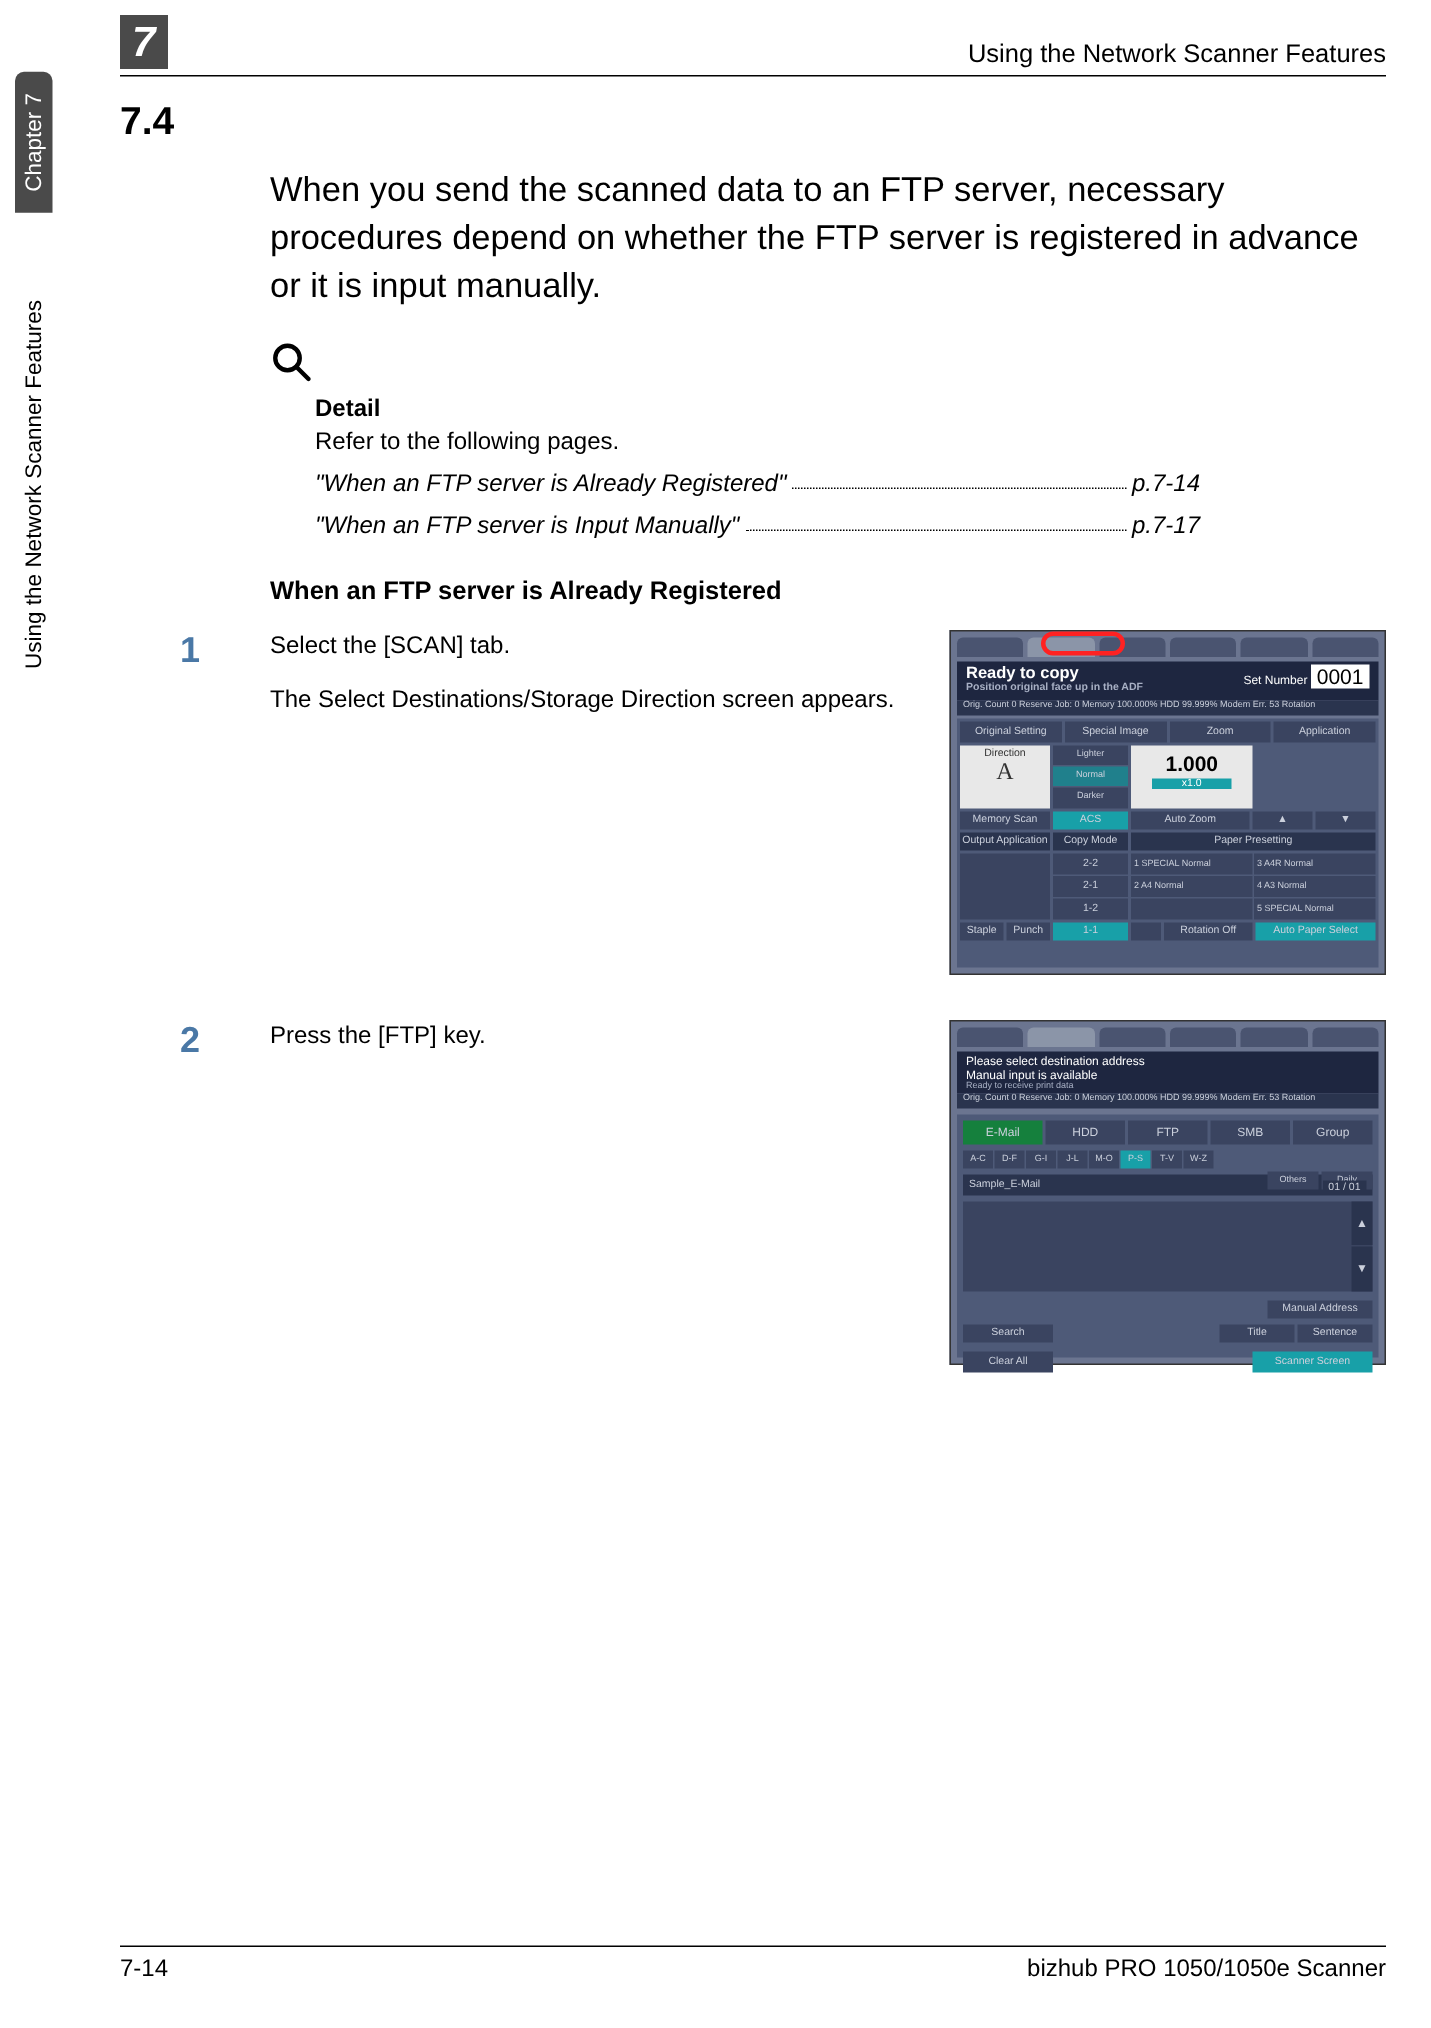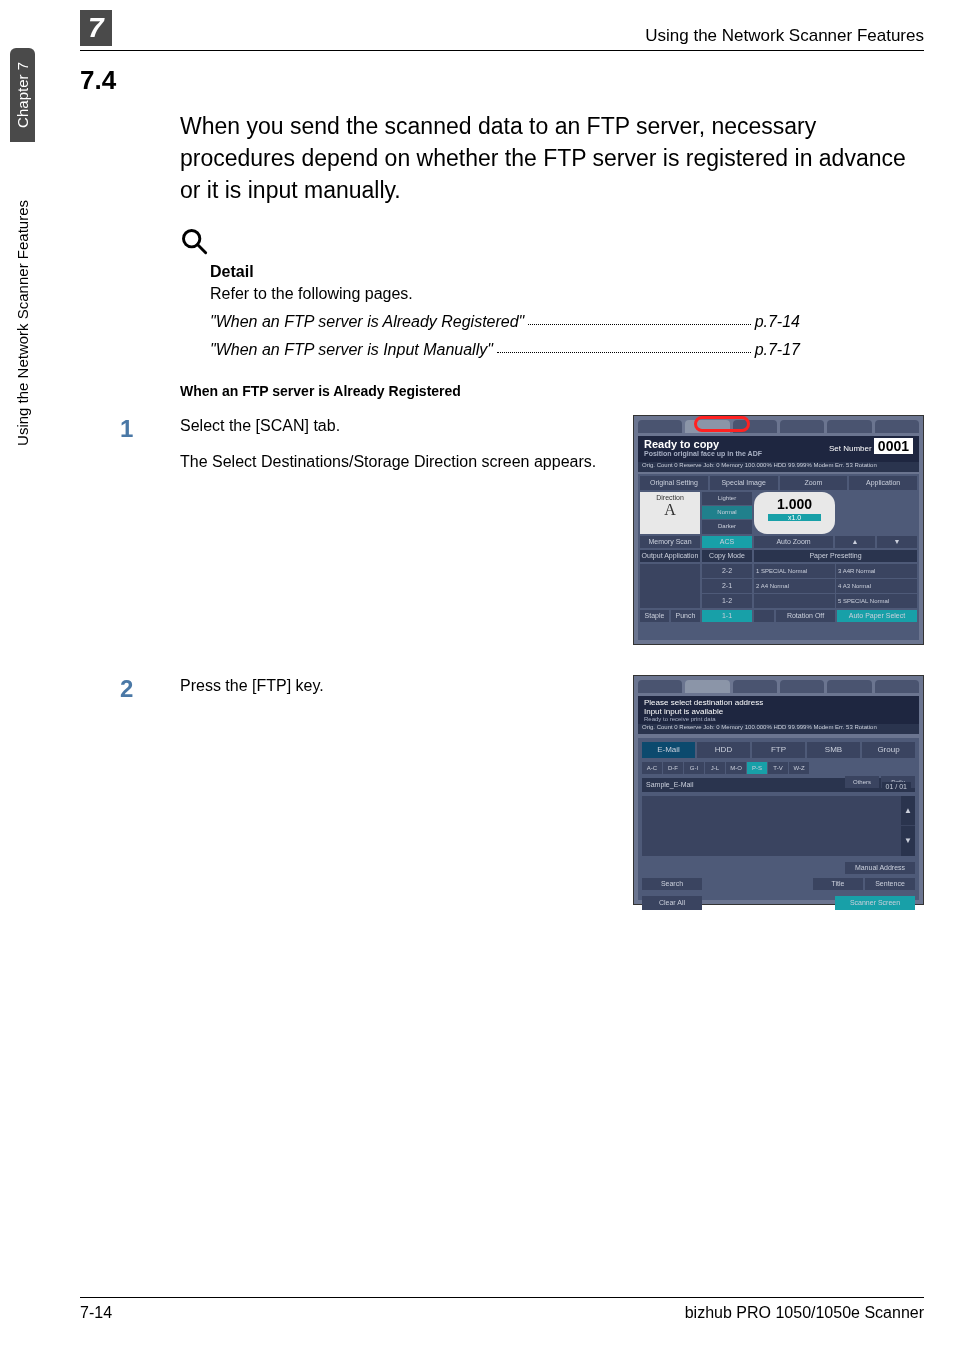--- a/index.html
+++ b/index.html
@@ -105,21 +105,21 @@
     border-bottom: 1px dotted #000;
     margin: 0 4px 4px 4px;
     height: 12px;
   }
 
   .subhead {
     font-weight: bold;
     margin-left: 60px;
     margin-top: 24px;
     margin-bottom: 16px;
-    font-size: 14px;
+    font-size: 17px;
   }
 
   .step-row { margin-left: 0; display: flex; align-items: flex-start; margin-bottom: 20px; }
   .step-num {
     font-size: 24px;
     font-weight: bold;
     color: #4a78a6;
     width: 60px;
     text-align: left;
   }
@@ -161,39 +161,39 @@
 
   
   .shot1 .statusbar {
     position: absolute; top: 20px; left: 4px; right: 4px; height: 26px;
     background: #1e2640; color: #fff; padding: 2px 6px;
     display: flex; justify-content: space-between;
   }
   .shot1 .statusbar .left { font-size: 11px; font-weight: bold; }
   .shot1 .statusbar .subtext { font-size: 7px; display:block; color:#a8b0c4;}
   .shot1 .statusbar .setnum { text-align: right; font-size: 8px; }
-  .shot1 .statusbar .setnum .big { background:#fff; color:#000; font-size:14px; font-weight:bold; padding:0 4px;}
+  .shot1 .statusbar .setnum .big { background:#fff; color:#000; font-size:14px; font-weight:normal; padding:0 4px;}
   .shot1 .metabar {
     position: absolute; top: 46px; left: 4px; right: 4px; height: 10px;
     background: #2a344e; font-size: 6px; padding: 0 4px;
     display:flex; justify-content:space-between;
   }
   .shot1 .controls {
     position: absolute; top: 58px; left: 4px; right: 4px; bottom: 4px;
     background: #4e5a78;
   }
   .shot1 .ctrlrow1 { display:flex; gap:2px; padding:2px; }
   .shot1 .ctrlbtn { flex:1; height:14px; background:#3a4460; text-align:center; font-size:7px; line-height:14px;}
   .shot1 .midrow { display:flex; gap:2px; padding:0 2px; height:42px;}
   .shot1 .dirbox { width:60px; background:#e8e8e8; color:#333; font-size:7px; text-align:center; padding-top:2px;}
   .shot1 .dirbox .letter { font-size:16px; font-family:serif; }
   .shot1 .denscol { width:50px; display:flex; flex-direction:column; gap:1px;}
   .shot1 .densbtn { flex:1; background:#3a4460; font-size:6px; text-align:center; line-height:12px;}
   .shot1 .densbtn.sel { background:#20808c;}
-  .shot1 .zoombox { flex:1; background:#e8e8e8; color:#000; text-align:center; display:flex; flex-direction:column;border-radius:13px;}
+  .shot1 .zoombox { flex:1; background:#e8e8e8; color:#000; text-align:center; display:flex; flex-direction:column;}
   .shot1 .zoomval { font-size:14px; font-weight:bold; padding-top:4px;}
   .shot1 .zoomx1 { font-size:7px; background:#18a0a8; color:#fff; margin:2px 14px; }
   .shot1 .appcol { width:80px; }
   .shot1 .secondrow { display:flex; gap:2px; padding:2px; }
   .shot1 .secbtn { height:12px; background:#3a4460; font-size:7px; text-align:center; line-height:12px;}
   .shot1 .secbtn.ms { width:60px;} .shot1 .secbtn.acs{width:50px;background:#18a0a8;} .shot1 .secbtn.az{flex:1;} .shot1 .secbtn.ar{width:40px;} .shot1 .secbtn.ar2{width:40px;}
   .shot1 .thirdbar { display:flex; gap:2px; padding:0 2px; font-size:7px;}
   .shot1 .thirdbar .lbl{width:60px;background:#2a344e;text-align:center;line-height:12px;}
   .shot1 .thirdbar .lbl2{width:50px;background:#2a344e;text-align:center;line-height:12px;}
   .shot1 .thirdbar .lbl3{flex:1;background:#2a344e;text-align:center;line-height:12px;}
@@ -208,21 +208,21 @@
   .shot1 .bbtn { height:12px; background:#3a4460; font-size:7px; text-align:center; line-height:12px;}
   .shot1 .bbtn.st{width:29px;} .shot1 .bbtn.pn{width:29px;} .shot1 .bbtn.oo{width:50px;background:#18a0a8;}
   .shot1 .bbtn.ic{width:20px;} .shot1 .bbtn.ro{flex:1;} .shot1 .bbtn.ap{width:80px;background:#18a0a8;}
 
   
   .shot2 .statusbar { position:absolute; top:20px; left:4px; right:4px; height:28px; background:#1e2640; color:#fff; padding:2px 6px; font-size:8px;}
   .shot2 .metabar { position:absolute; top:48px; left:4px; right:4px; height:10px; background:#2a344e; font-size:6px; padding:0 4px;}
   .shot2 .area { position:absolute; top:62px; left:4px; right:4px; bottom:4px; background:#4e5a78;}
   .shot2 .protorow { display:flex; gap:2px; padding:4px;}
   .shot2 .proto { flex:1; height:16px; background:#3a4460; font-size:8px; text-align:center; line-height:16px;}
-  .shot2 .proto.sel { background:#0c4a6e;}
+  .shot2 .proto.sel { background:#15803d;}
   .shot2 .alpharow { display:flex; gap:1px; padding:0 4px;}
   .shot2 .alpha { width:20px; height:12px; background:#3a4460; font-size:6px; text-align:center; line-height:12px;}
   .shot2 .alpha.sel { background:#18a0a8;}
   .shot2 .rightbtns { position:absolute; right:4px; top:38px; display:flex; gap:2px;}
   .shot2 .rbtn { width:34px; height:12px; background:#3a4460; font-size:6px; text-align:center; line-height:12px;}
   .shot2 .entry { margin:4px; padding:2px 4px; background:#2a344e; font-size:7px; height:14px; line-height:10px;}
   .shot2 .list { margin:0 4px; height:60px; background:#3a4460; position:relative;}
   .shot2 .pagecount { position:absolute; right:4px; top:-14px; font-size:7px; background:#2a344e; padding:1px 4px;}
   .shot2 .scroll { position:absolute; right:0; top:0; width:14px; height:100%; display:flex; flex-direction:column; gap:1px;}
   .shot2 .scroll div{flex:1; background:#2a344e; text-align:center; font-size:8px; display:flex;align-items:center;justify-content:center;}
@@ -389,21 +389,21 @@
         <div class="tabs">
           <div class="tab"></div>
           <div class="tab active"></div>
           <div class="tab"></div>
           <div class="tab"></div>
           <div class="tab"></div>
           <div class="tab"></div>
         </div>
         <div class="statusbar">
           <div>Please select destination address</div>
-          <div>Input input is available</div>
+          <div>Manual input is available</div>
           <div style="font-size:6px;color:#a8b0c4;">Ready to receive print data</div>
         </div>
         <div class="metabar">Orig. Count       0 Reserve Job:     0 Memory 100.000% HDD    99.999% Modem Err. 53 Rotation</div>
         <div class="area">
           <div class="protorow">
             <div class="proto sel">E-Mail</div>
             <div class="proto">HDD</div>
             <div class="proto">FTP</div>
             <div class="proto">SMB</div>
             <div class="proto">Group</div>

